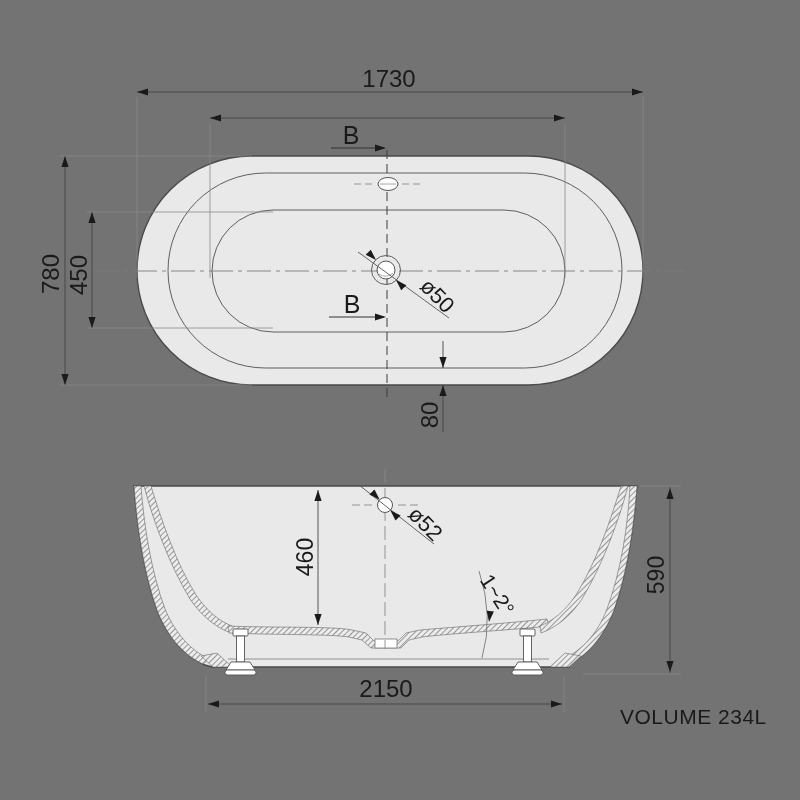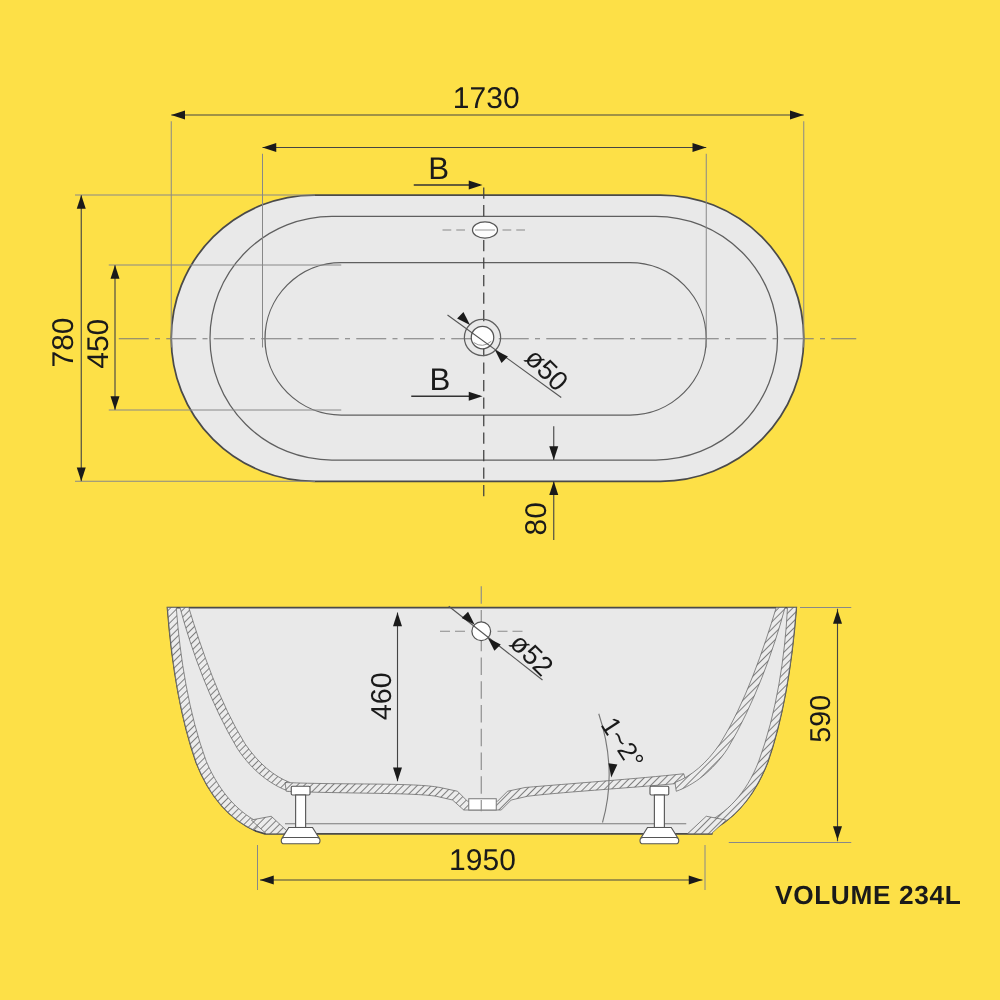--- a/index.html
+++ b/index.html
@@ -1,25 +1,25 @@
 <!DOCTYPE html>
 <html><head>
 <meta charset="utf-8">
 <style>
   html,body{margin:0;padding:0;background:#fff;}
-  #stage{position:relative;width:800px;height:800px;background:#fde047;overflow:hidden;
+  #stage{position:relative;width:800px;height:800px;background:#737373;overflow:hidden;
          font-family:"Liberation Sans",sans-serif;}
   svg{position:absolute;left:0;top:0;}
   .lbl{position:absolute;color:#1a1a1a;white-space:nowrap;text-align:center;
        font-family:"Liberation Sans",sans-serif;font-size:24px;line-height:26px;}
   .rot90{transform:rotate(-90deg);transform-origin:center center;}
   .rot45{transform:rotate(45deg);transform-origin:center center;}
   .rot57{transform:rotate(57deg);transform-origin:center center;}
   .small{font-size:22px;}
-  .volume{font-size:21px;letter-spacing:0.5px;font-weight:bold;}
+  .volume{font-size:21px;letter-spacing:0.5px;}
 </style>
 </head>
 <body>
 
 <div id="stage">
 
 <svg width="800" height="800" viewBox="0 0 800 800">
   <defs>
     <pattern id="hatch" patternUnits="userSpaceOnUse" width="4" height="4" patternTransform="rotate(45)">
       <rect width="4" height="4" fill="#ececec"></rect>
@@ -143,17 +143,17 @@
 <div class="lbl" style="left:340px;top:291px;width:24px;font-size:25px;">B</div>
 <div class="lbl rot90" style="left:11px;top:261px;width:80px;">780</div>
 <div class="lbl rot90" style="left:39px;top:262px;width:80px;">450</div>
 <div class="lbl rot45 small" style="left:407px;top:283px;width:60px;">ø50</div>
 <div class="lbl rot90" style="left:405px;top:402px;width:50px;">80</div>
 
 <div class="lbl rot90" style="left:270px;top:544px;width:70px;font-size:23px;">460</div>
 <div class="lbl rot45 small" style="left:395px;top:511px;width:60px;">ø52</div>
 <div class="lbl rot57" style="left:467px;top:582px;width:60px;font-size:21px;">1~2°</div>
 <div class="lbl rot90" style="left:621px;top:562px;width:70px;font-size:23px;">590</div>
-<div class="lbl" style="left:336px;top:676px;width:100px;">1950</div>
+<div class="lbl" style="left:336px;top:676px;width:100px;">2150</div>
 
 <div class="lbl volume" style="left:620px;top:704px;width:170px;text-align:left;">VOLUME 234L</div>
 
 </div>
 
 </body></html>

